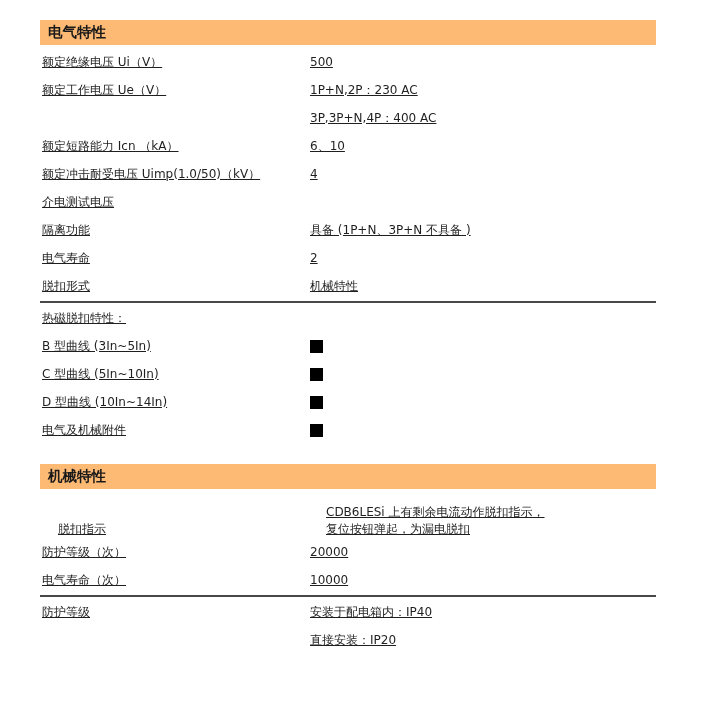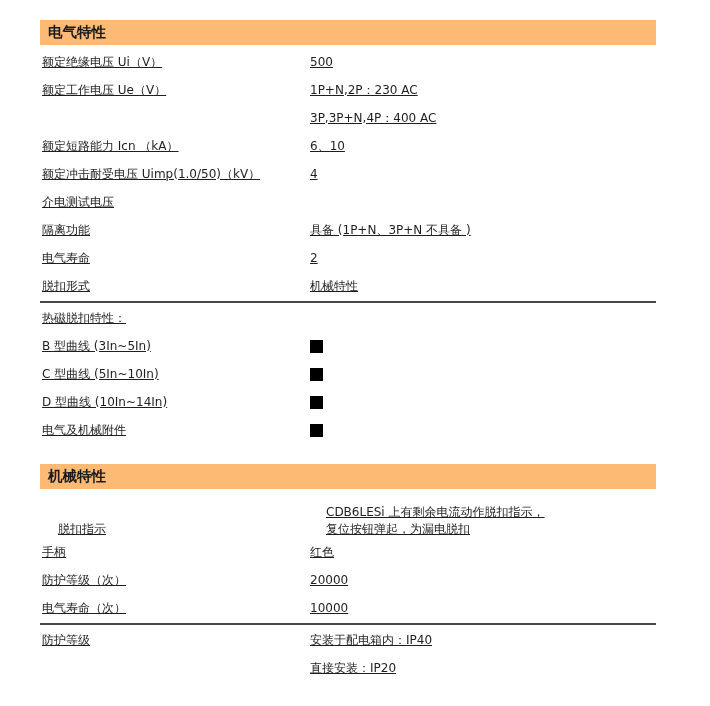--- a/index.html
+++ b/index.html
@@ -98,24 +98,20 @@
       <div class="section-header">
         <span>机械特性</span>
       </div>
       <div class="rows">
           <div class="row multiline">
             <div class="label">脱扣指示</div>
             <div class="value">CDB6LESi 上有剩余电流动作脱扣指示，
 复位按钮弹起，为漏电脱扣</div>
           </div>
           <div class="row">
-            <div class="label">手柄</div>
-            <div class="value">红色</div>
-          </div>
-          <div class="row">
             <div class="label">防护等级（次）</div>
             <div class="value">20000</div>
           </div>
           <div class="row">
             <div class="label">电气寿命（次）</div>
             <div class="value">10000</div>
           </div>
           <div class="hr" style="border-top-color: rgb(72, 72, 72);"></div>
           <div class="row">
             <div class="label">防护等级</div>

